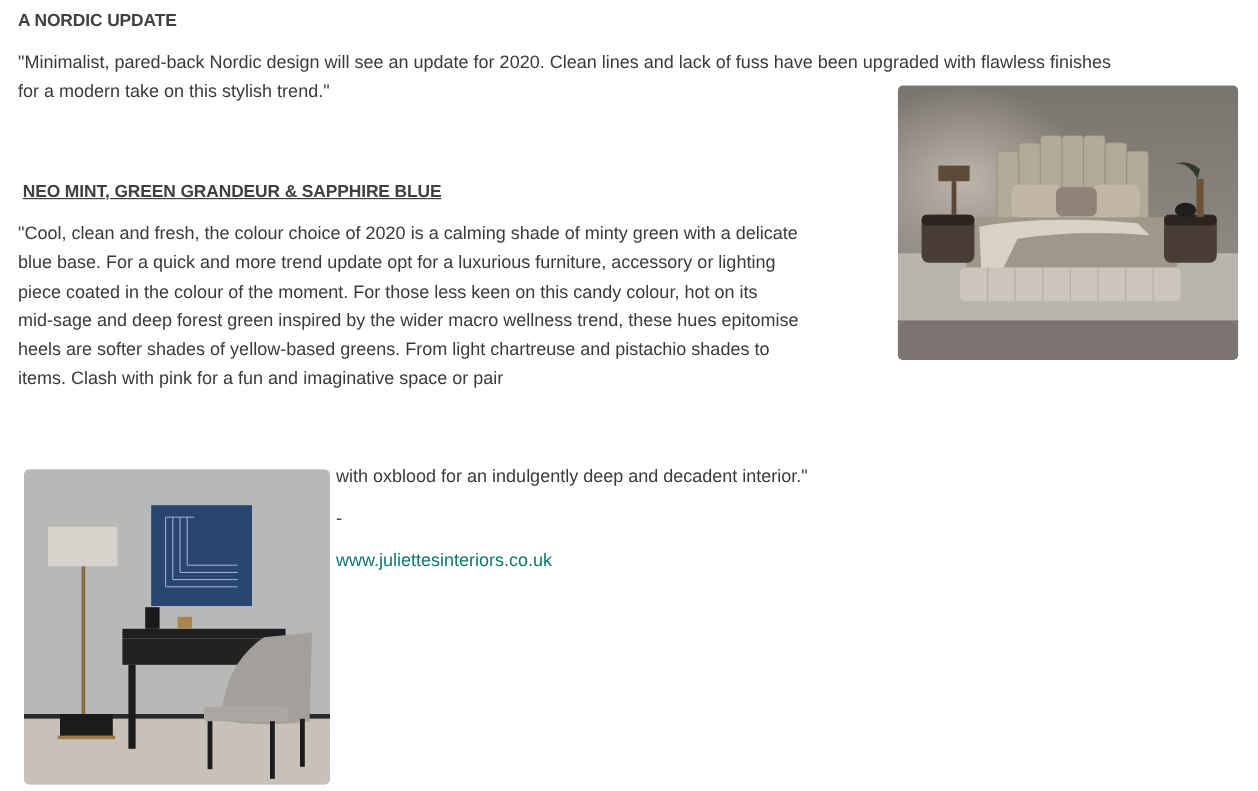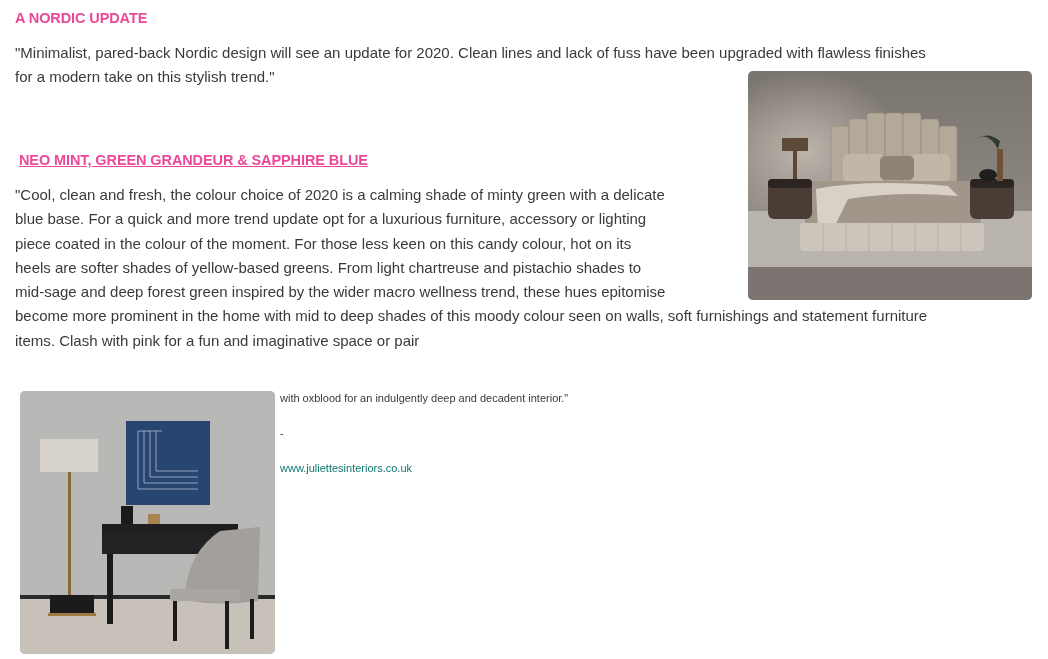--- a/index.html
+++ b/index.html
@@ -17,21 +17,21 @@
     }
     .article {
       position: absolute;
       left: 15px;
       top: 0;
       width: 1025px;
     }
     h2 {
       font-size: 14.5px;
       font-weight: bold;
-      color: #ec4899;
+      color: #404040;
       margin: 0;
       letter-spacing: -0.1px;
     }
     .h-nordic { position: absolute; top: 10px; left: 0; }
     .h-neo { position: absolute; top: 152px; left: 4px; text-decoration: underline; }
     .p {
       font-size: 15px;
       line-height: 24.3px;
       margin: 0;
       position: absolute;
@@ -55,21 +55,21 @@
       top: 391px;
       width: 255px;
       height: 263px;
       border-radius: 5px;
       overflow: hidden;
     }
     .tail {
       position: absolute;
       left: 280px;
       top: 386px;
-      font-size: 11px;
+      font-size: 15px;
       line-height: 24px;
       text-align: right;
     }
     .tail .dash { position: absolute; top: 35px; left: 0; }
     .tail .link {
       position: absolute;
       top: 70px;
       left: 0;
       color: #0f766e;
       text-decoration: none;
@@ -89,23 +89,22 @@
     <span class="line">"Minimalist, pared-back Nordic design will see an update for 2020. Clean lines and lack of fuss have been upgraded with flawless finishes</span>
     <span class="line">for a modern take on this stylish trend."</span>
   </p>
 
   <h2 class="h-neo">NEO MINT, GREEN GRANDEUR &amp; SAPPHIRE BLUE</h2>
 
   <p class="p p-neo">
     <span class="line">"Cool, clean and fresh, the colour choice of 2020 is a calming shade of minty green with a delicate</span>
     <span class="line">blue base. For a quick and more trend update opt for a luxurious furniture, accessory or lighting</span>
     <span class="line">piece coated in the colour of the moment. For those less keen on this candy colour, hot on its</span>
+    <span class="line">mid-sage and deep forest green inspired by the wider macro wellness trend, these hues epitomise</span>
     <span class="line">heels are softer shades of yellow-based greens. From light chartreuse and pistachio shades to</span>
-    <span class="line">mid-sage and deep forest green inspired by the wider macro wellness trend, these hues epitomise</span>
-    <span class="line">become more prominent in the home with mid to deep shades of this moody colour seen on walls, soft furnishings and statement furniture</span>
     <span class="line">items. Clash with pink for a fun and imaginative space or pair</span>
   </p>
 </div>
 
 <div class="img-bed">
   <svg width="284" height="229" viewBox="0 0 284 229">
     <defs>
       <linearGradient id="wallg" x1="0" y1="0" x2="0" y2="1">
         <stop offset="0" stop-color="#7a746e"></stop>
         <stop offset="1" stop-color="#9a948e"></stop>

